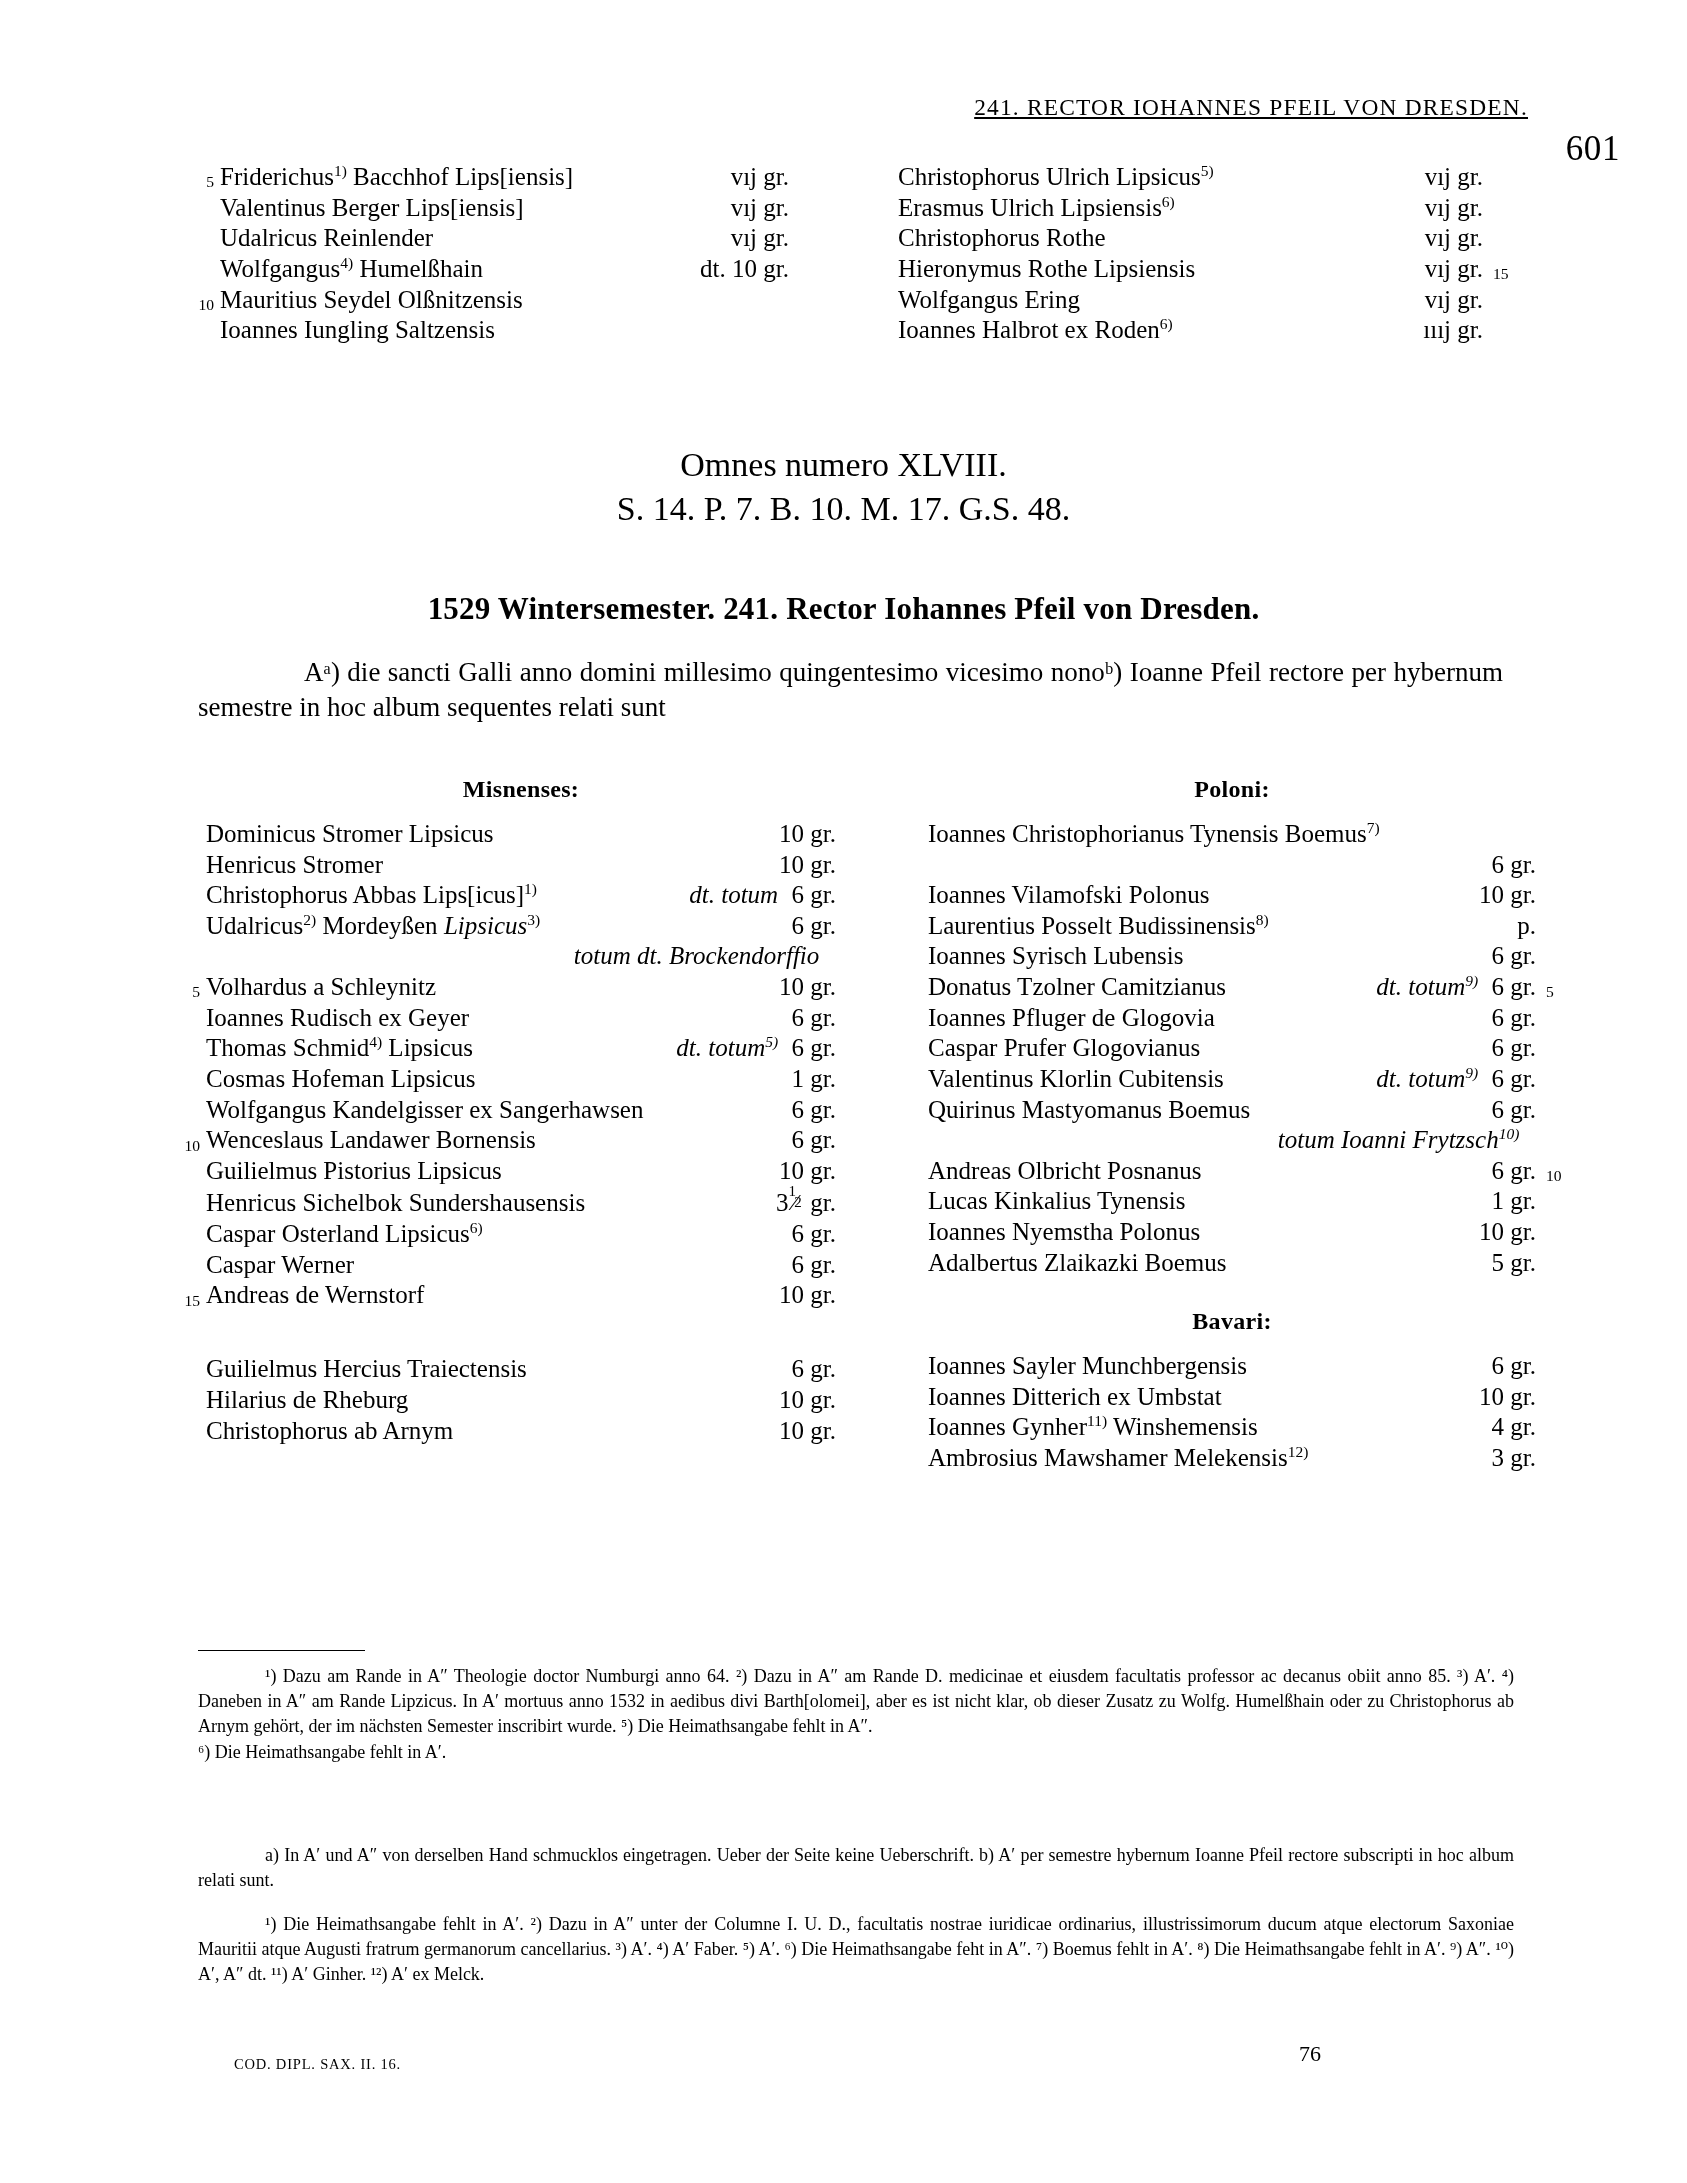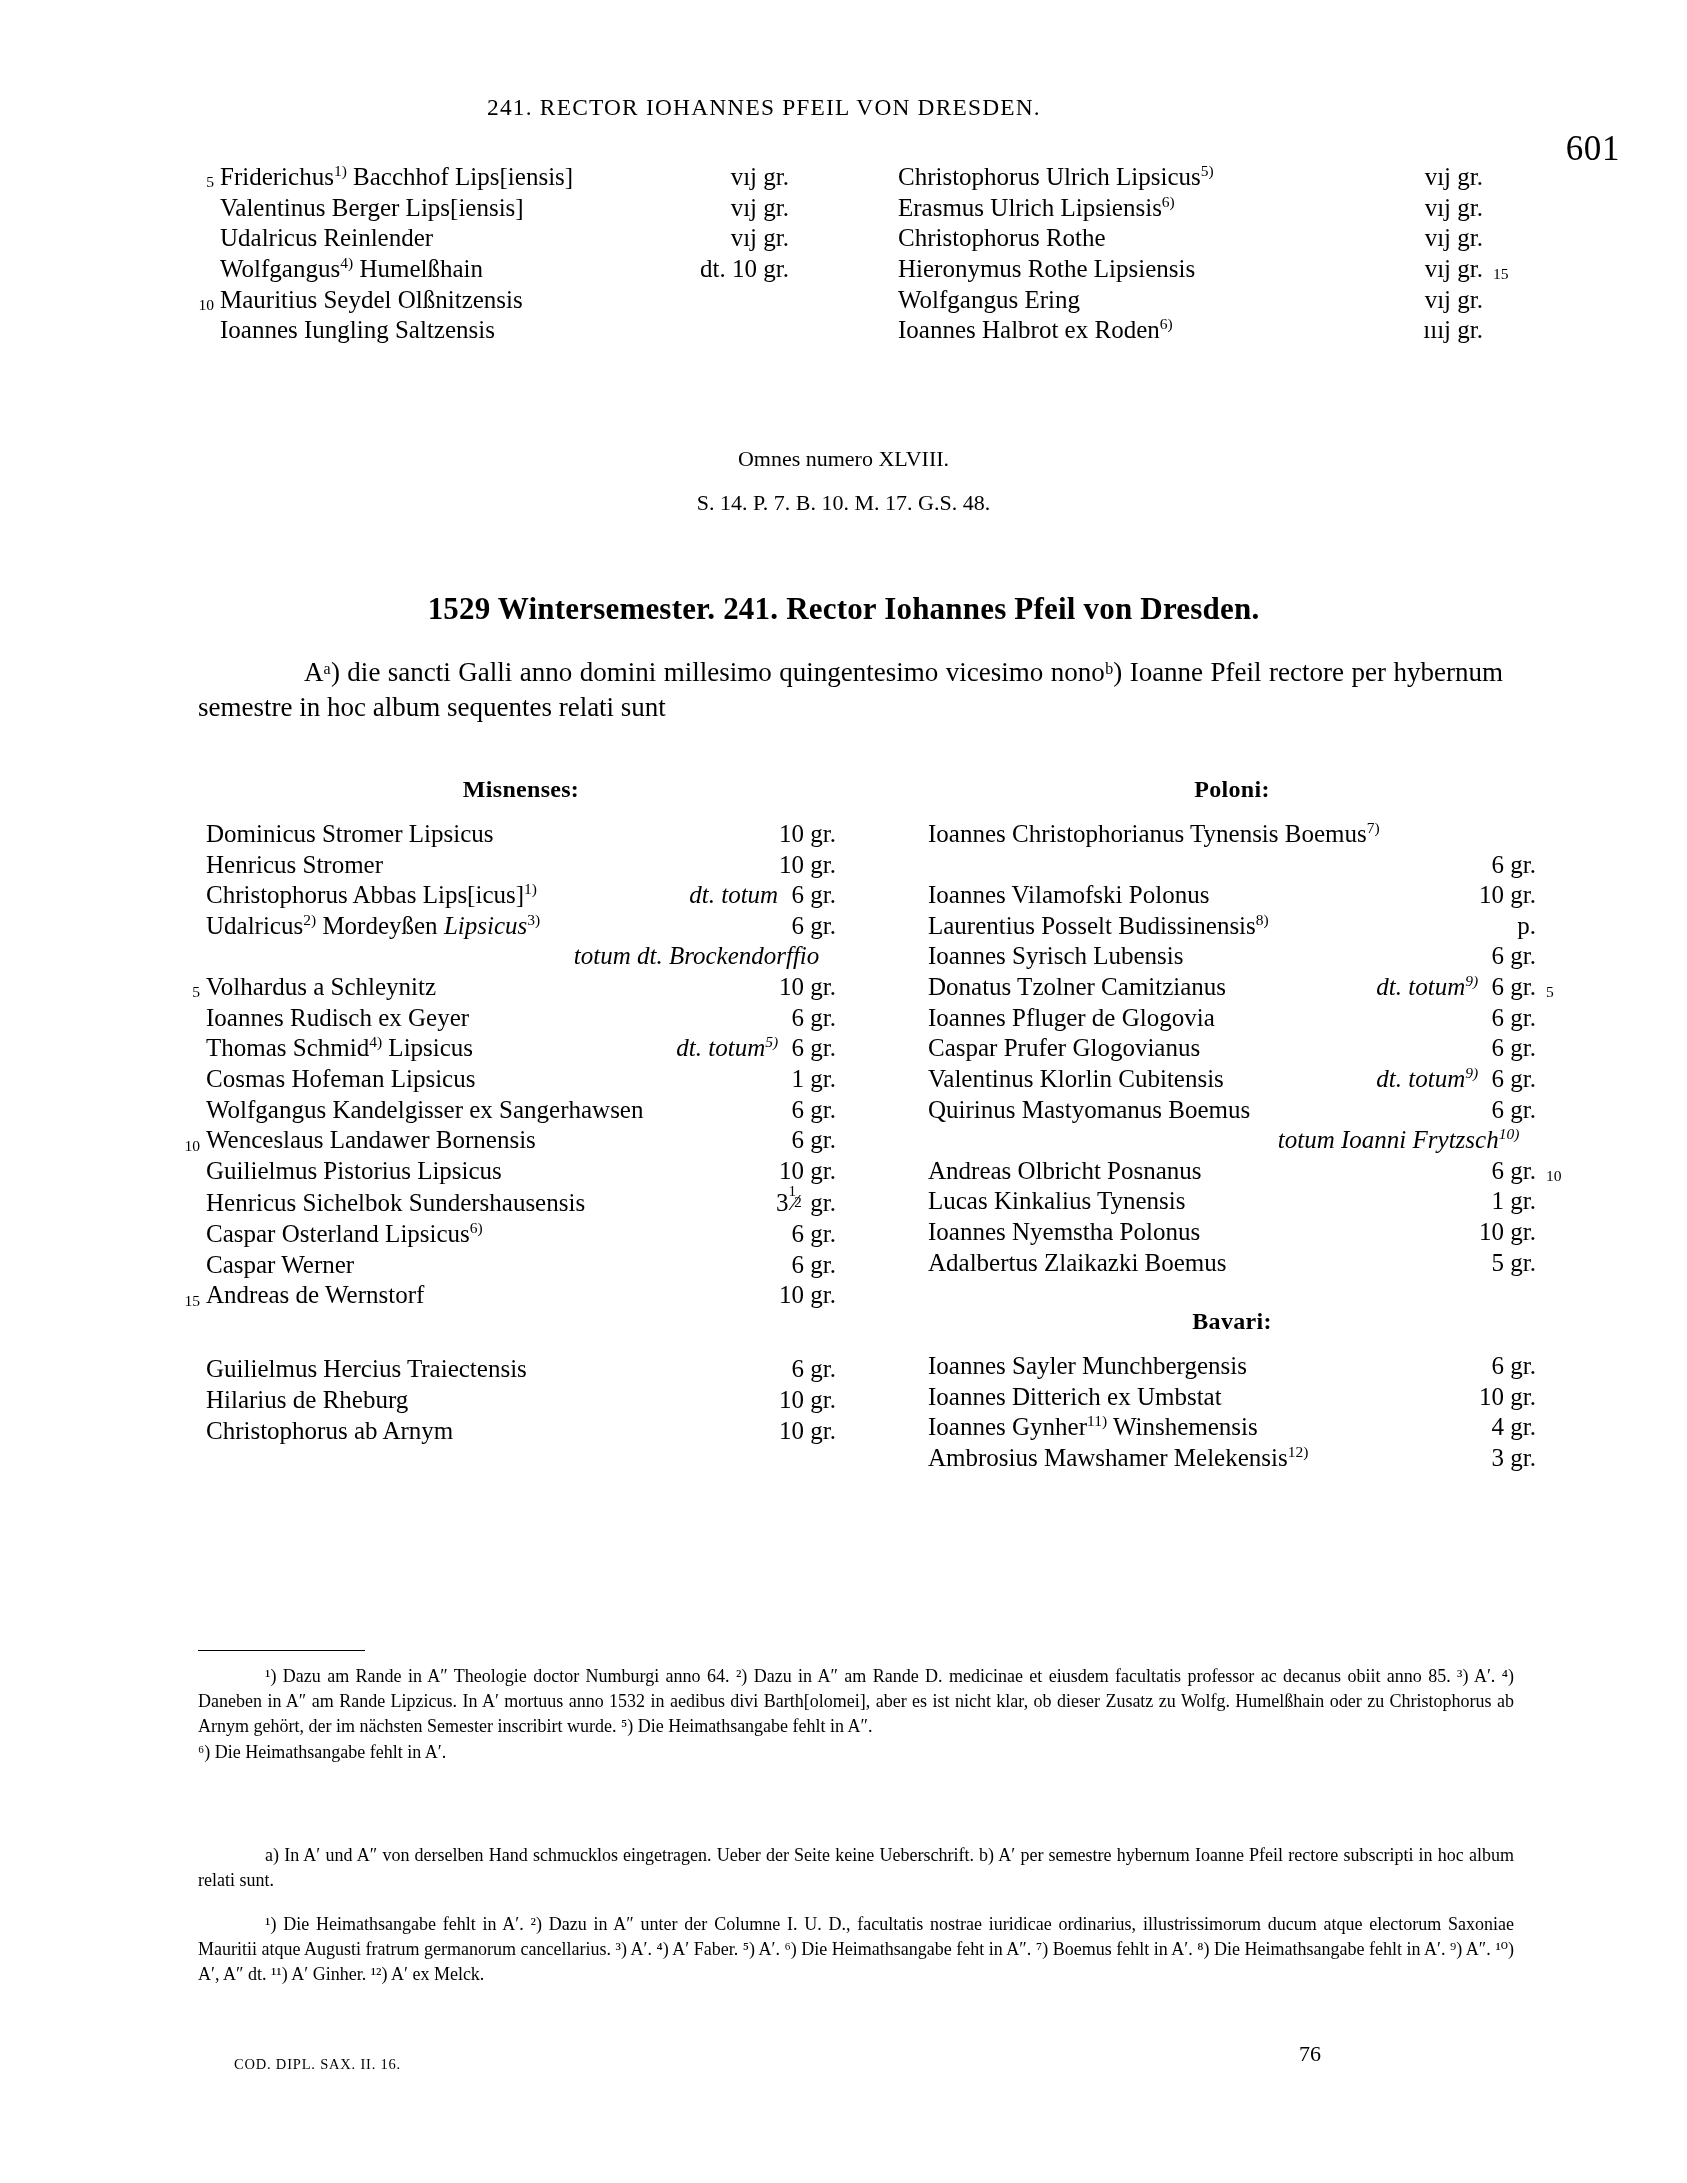--- a/index.html
+++ b/index.html
@@ -28,26 +28,27 @@
     position: absolute;
     top: 94px;
     left: 0;
     width: 1687px;
     height: 33px;
   }
   .runhead-title {
     position: absolute;
     left: 0;
     width: 1528px;
-    text-align: center;
+    text-align: right;
     font-size: 23.4px;
     letter-spacing: 1.2px;
     font-variant: small-caps;
     text-transform: uppercase;
     white-space: nowrap;
+    text-decoration: underline;
   }
   .runhead-pageno {
     position: absolute;
     right: 67px;
     top: -9px;
     font-size: 35px;
     letter-spacing: 0.6px;
     margin-top: 44px;
   }
 
@@ -136,21 +137,21 @@
     left: 0.38em;
     top: 0.42em;
     font-size: 0.60em;
   }
 
   
   .center-line {
     position: absolute;
     width: 1687px;
     text-align: center;
-    font-size: 22px;
+    font-size: 34px;
     white-space: nowrap;
   }
 
   
   .main-head {
     position: absolute;
     top: 591px;
     width: 1687px;
     text-align: center;
     font-size: 31px;

